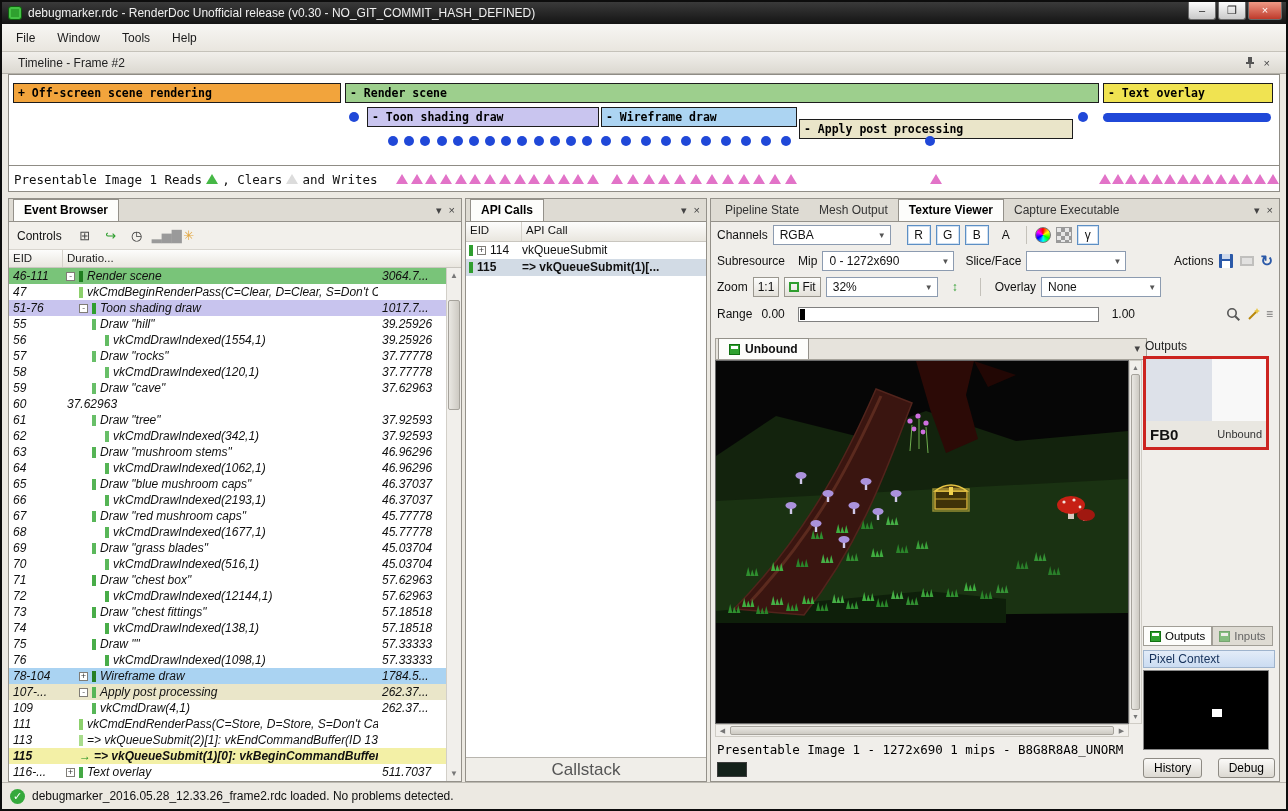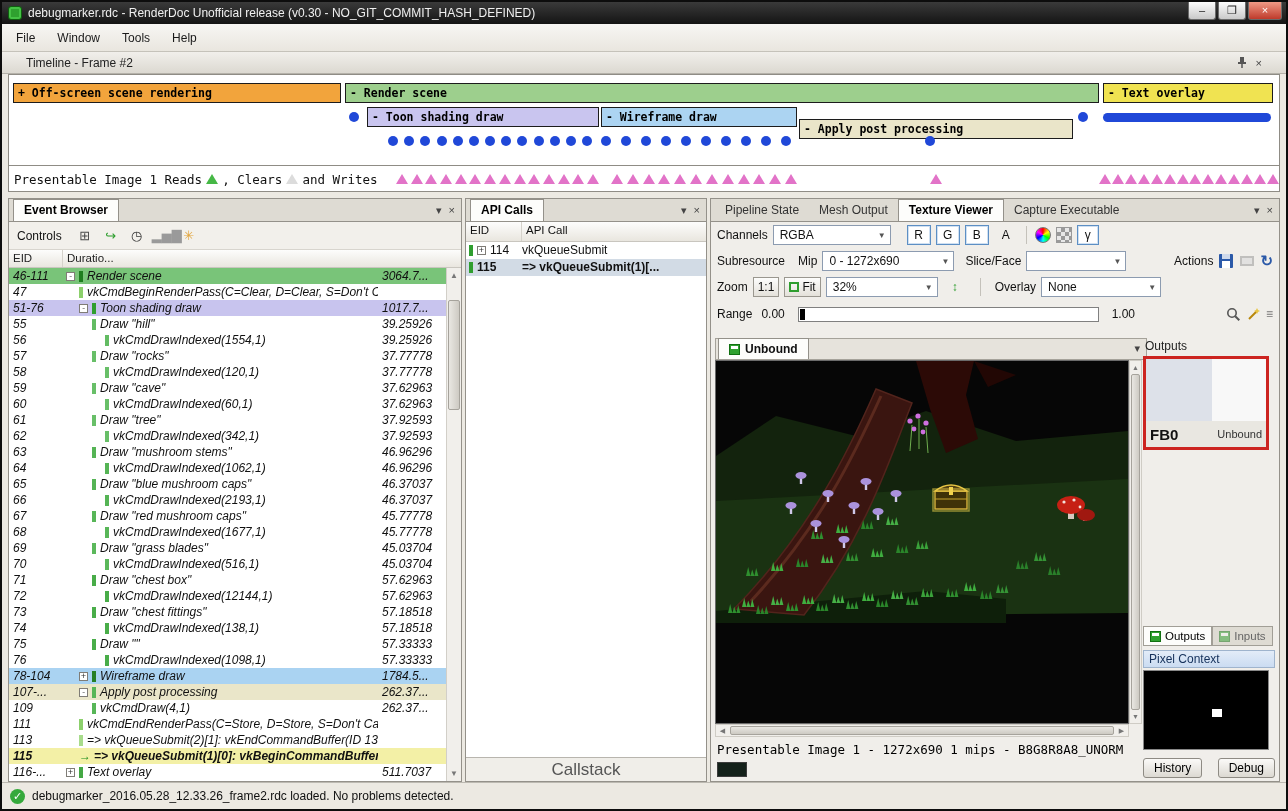--- a/index.html
+++ b/index.html
@@ -15,21 +15,21 @@
   .title-text { color:#f0f0f0; font-size:12px; white-space:nowrap; }
   .win-btns { position:absolute; right:4px; top:0; display:flex; gap:2px; }
   .win-btn { width:28px; height:18px; border:1px solid #6a6a6a; border-top:none; border-radius:0 0 3px 3px; background:linear-gradient(#fdfdfd,#c9c9c9); color:#222; font-size:11px; text-align:center; line-height:16px; cursor:default; }
   .win-btn.close { background:linear-gradient(#f0a globals 0,#c0392b); background:linear-gradient(#ef9a86,#bf3a2b); color:#fff; width:34px; }
 
   
   .menubar { position:absolute; left:0; right:0; top:22px; height:28px; background:linear-gradient(#f7f6f3,#e9e6df); border-bottom:1px solid #c5c2ba; display:flex; align-items:center; padding-left:4px; gap:2px; }
   .menu-item { padding:4px 10px; font-size:12px; color:#1a1a1a; }
 
   
-  .tl-header { position:absolute; left:0; right:0; top:50px; height:22px; background:linear-gradient(#f1efeb,#dcd9d1); border-bottom:1px solid #b4b1a9; display:flex; align-items:center; padding:0 24px; }
+  .tl-header { position:absolute; left:0; right:0; top:50px; height:22px; background:linear-gradient(#f1efeb,#dcd9d1); border-bottom:1px solid #b4b1a9; display:flex; align-items:center; padding:0 16px; }
   .tl-title { font-size:12px; color:#222; }
   .hdr-icos { margin-left:auto; display:flex; gap:8px; align-items:center; }
   .ico-btn { font-size:11px; color:#444; line-height:14px; }
   .tl-body { position:absolute; left:6px; right:6px; top:72px; height:118px; background:#fff; border:1px solid #8f8c85; }
   #tl-canvas { position:absolute; left:0; right:0; top:0; height:90px; }
   .tl-block { position:absolute; height:20px; border:1px solid #1c1c1c; font-family:"DejaVu Sans Mono", monospace; font-weight:bold; font-size:11.5px; line-height:18px; padding:0 4px; white-space:nowrap; overflow:hidden; color:#000; }
   .tl-dot { position:absolute; width:10px; height:10px; border-radius:50%; background:#2048d8; }
   .tl-pill { position:absolute; height:9px; border-radius:5px; background:#2048d8; }
   .tl-reads { position:absolute; left:0; right:0; top:90px; height:27px; border-top:1px solid #8f8c85; font-family:"DejaVu Sans Mono", monospace; font-size:12.5px; display:flex; align-items:center; padding-left:5px; }
   .tri { width:0; height:0; border-left:6px solid transparent; border-right:6px solid transparent; border-bottom:10px solid #e273c8; display:inline-block; }
@@ -335,24 +335,20 @@
           <div class="ev-row">
             <div class="ev-eid">59</div>
             <div class="ev-name" style="padding-left: 29px;">
               <span class="dur-bar" style="background: rgb(104, 191, 104);"></span>
               <span>Draw "cave"</span>
             </div>
             <div class="ev-dur">37.62963</div>
           </div>
           <div class="ev-row">
             <div class="ev-eid">60</div>
-            <div class="ev-name" style="padding-left: 42px;">
-              <span class="dur-bar" style="background: rgb(104, 191, 104);"></span>
-              <span>vkCmdDrawIndexed(60,1)</span>
-            </div>
             <div class="ev-dur">37.62963</div>
           </div>
           <div class="ev-row">
             <div class="ev-eid">61</div>
             <div class="ev-name" style="padding-left: 29px;">
               <span class="dur-bar" style="background: rgb(104, 191, 104);"></span>
               <span>Draw "tree"</span>
             </div>
             <div class="ev-dur">37.92593</div>
           </div>

